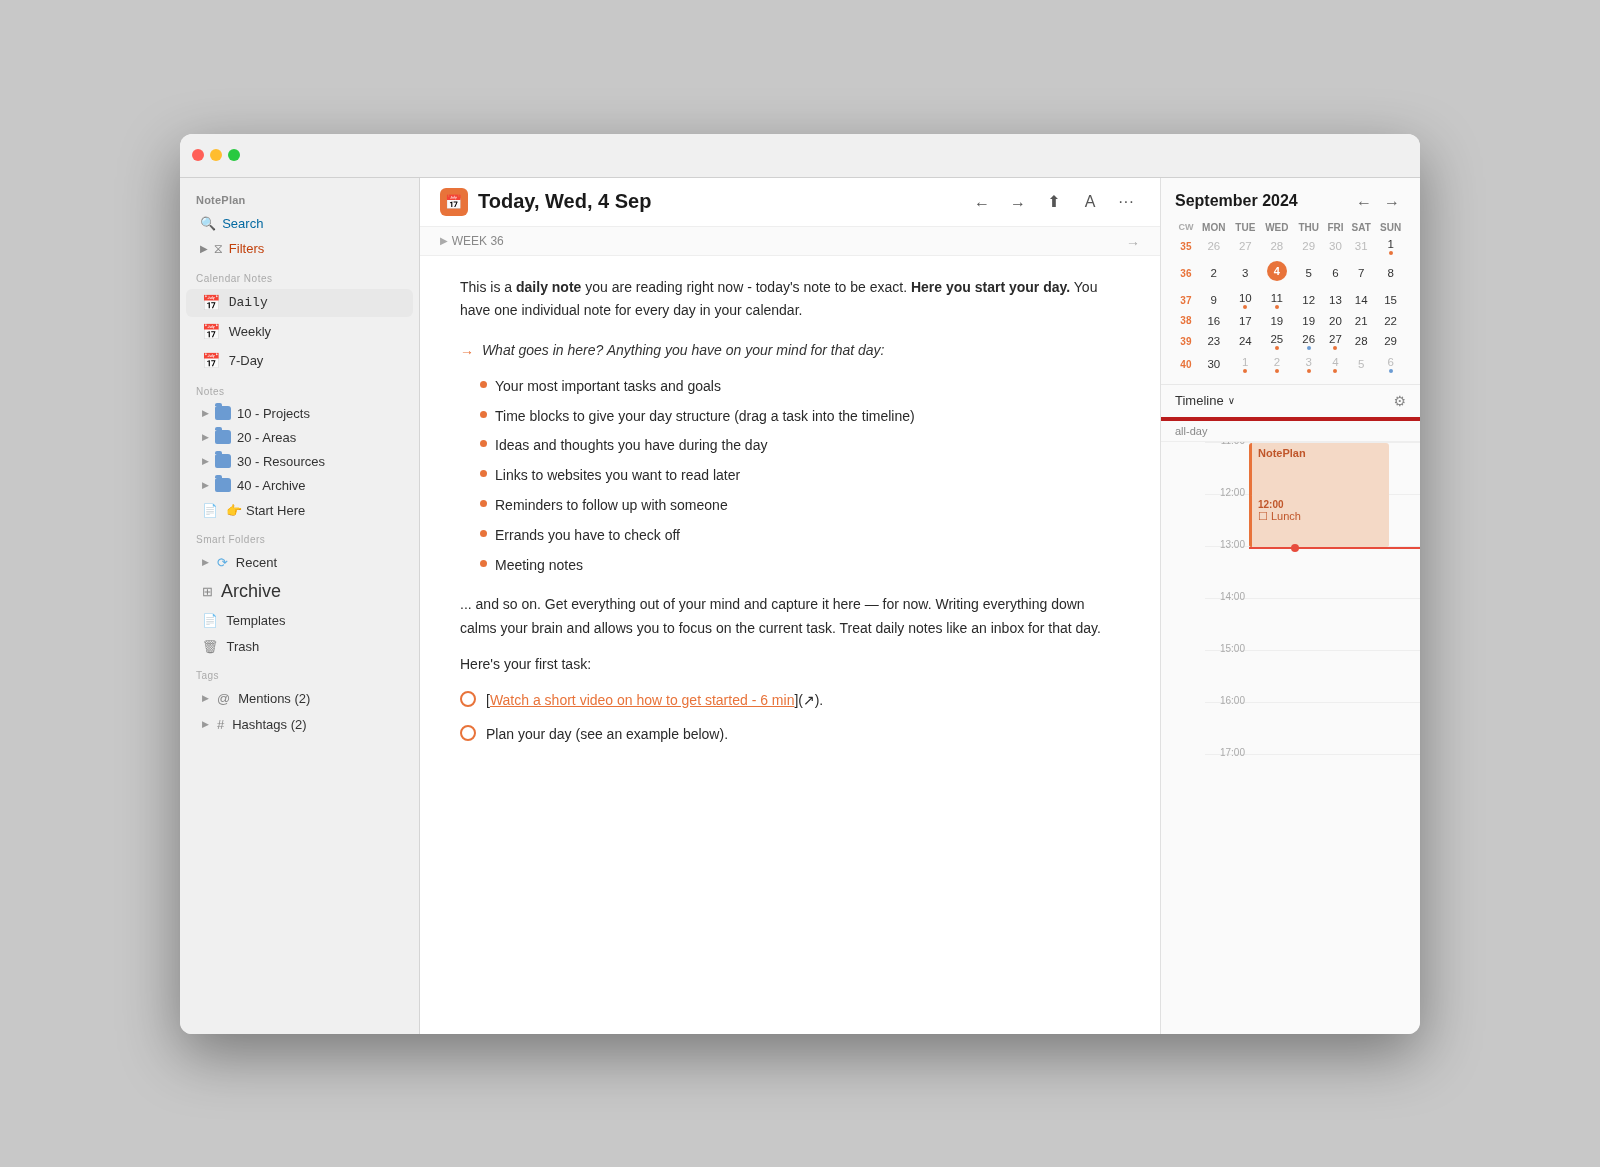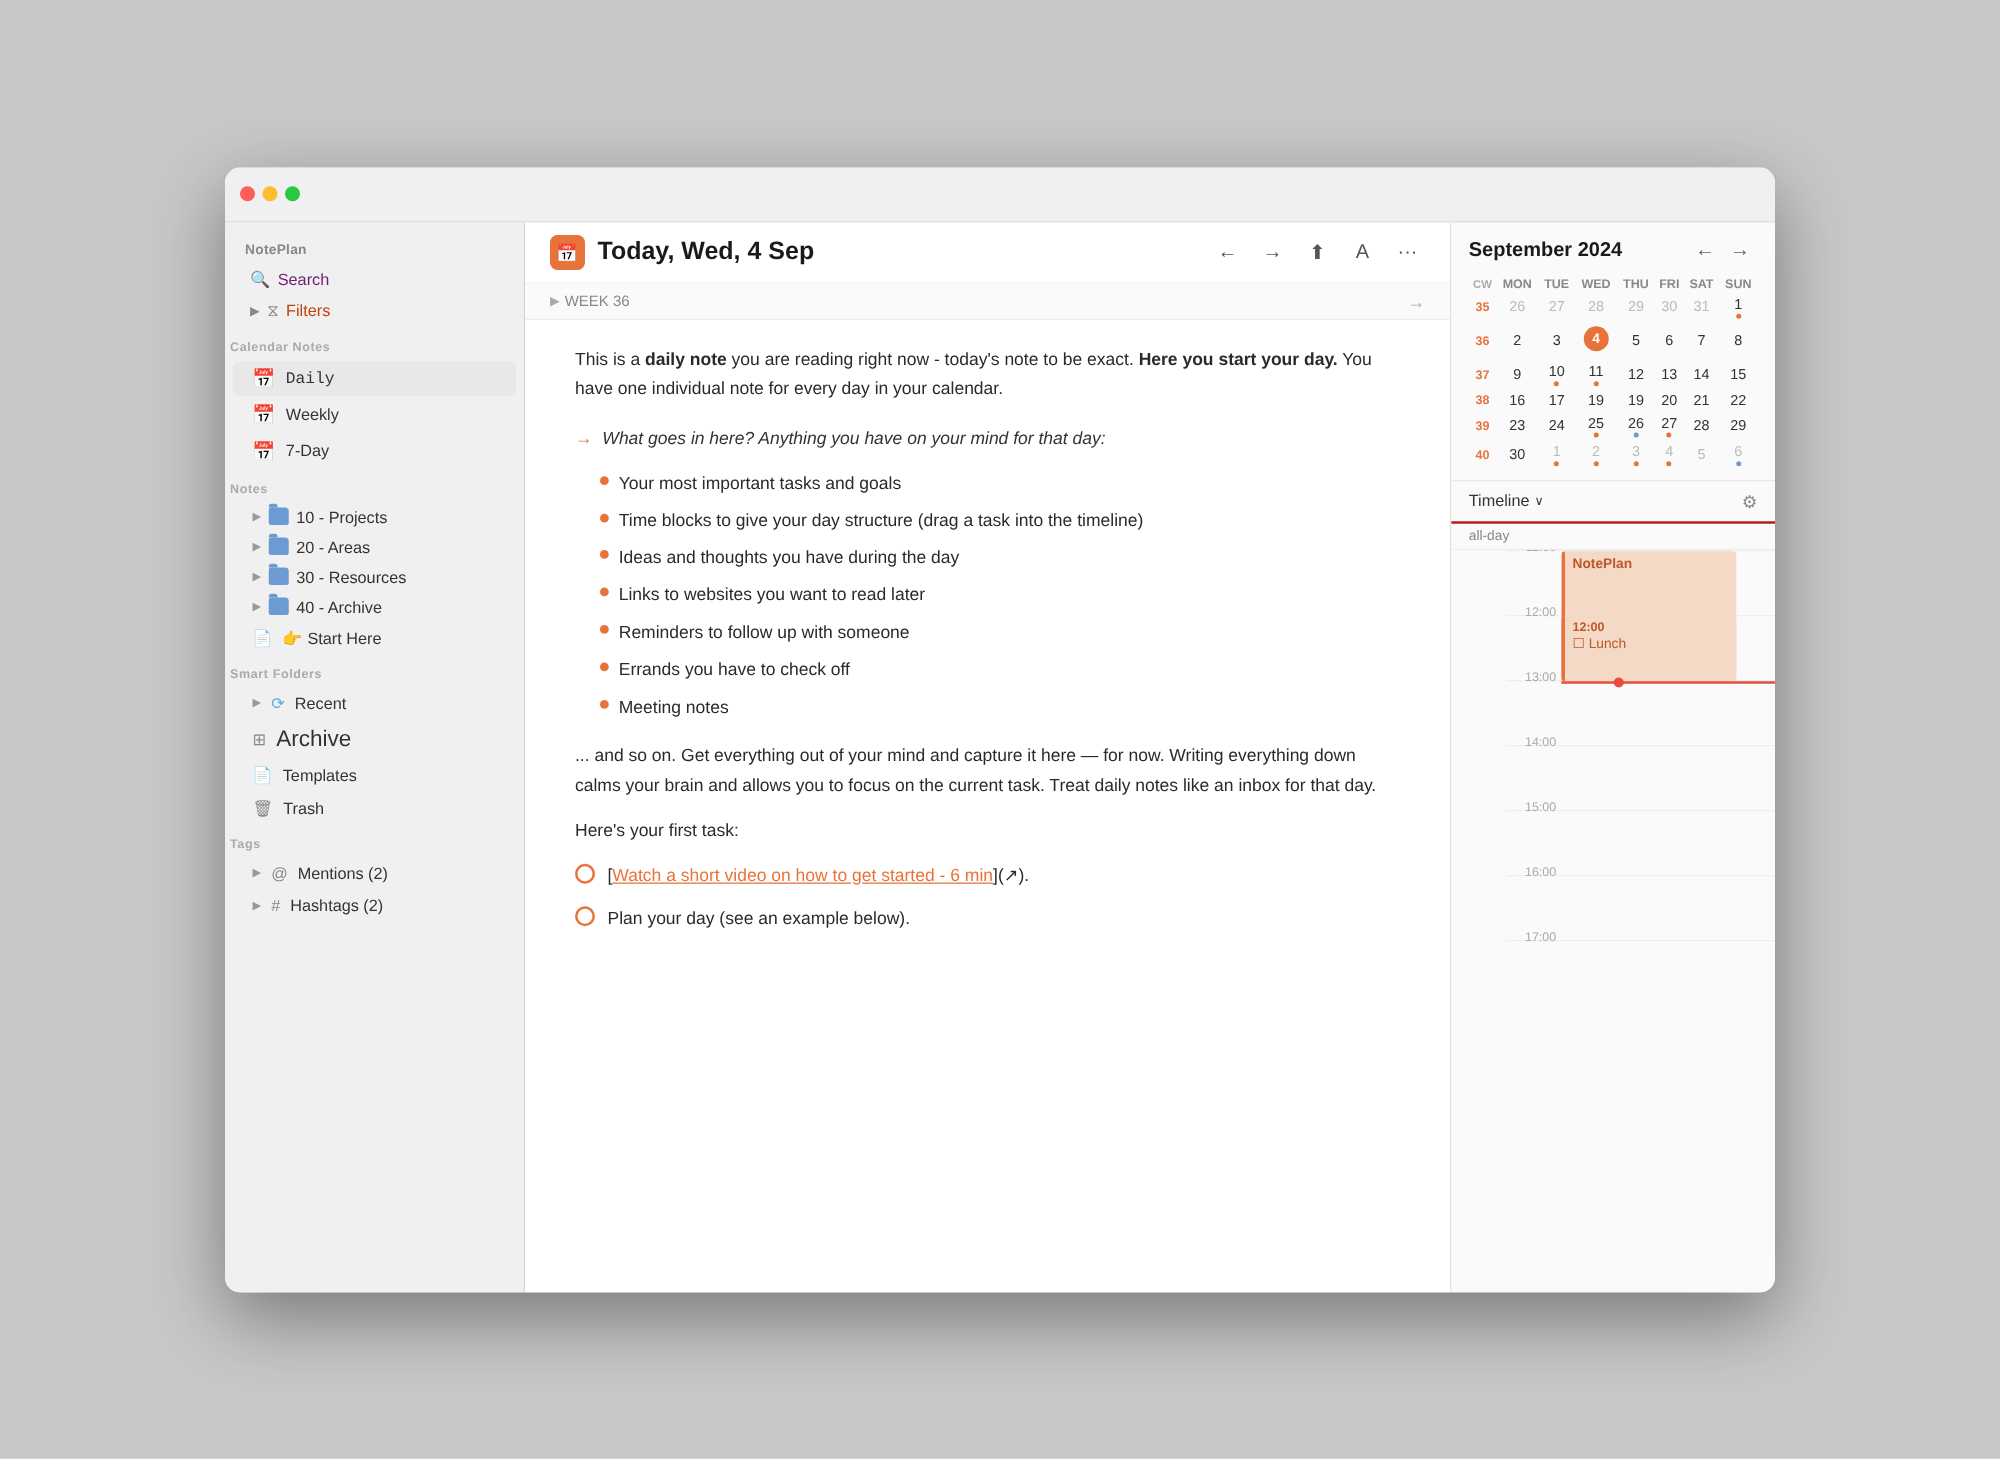--- a/index.html
+++ b/index.html
@@ -84,23 +84,23 @@
       display: flex;
       align-items: center;
       gap: 6px;
       padding: 4px 12px;
       margin: 2px 8px;
       border-radius: 6px;
       cursor: pointer;
     }
     .sidebar-section-label {
       font-size: 10px;
-      font-weight: 700;
+      font-weight: 400;
       color: #aaa;
-      padding: 10px 4px 4px;
+      padding: 10px 16px 4px;
       letter-spacing: 0.05em;
       text-transform: none;
     }
     .sidebar-item {
       display: flex;
       align-items: center;
       gap: 8px;
       padding: 5px 16px;
       font-size: 13px;
       color: #333;
@@ -368,21 +368,21 @@
     .timeline-section {
       flex: 1;
       overflow: hidden;
       display: flex;
       flex-direction: column;
     }
     .timeline-header {
       display: flex;
       align-items: center;
       padding: 8px 14px;
-      border-bottom: 2px solid #b91c1c;
+      border-bottom: 4px solid #b91c1c;
     }
     .timeline-title {
       font-size: 13px;
       font-weight: 500;
       color: #333;
       flex: 1;
       display: flex;
       align-items: center;
       gap: 4px;
     }
@@ -455,21 +455,21 @@
 
   <div class="main-layout">
 
     <div class="sidebar">
       <div class="sidebar-content">
 
         <div class="sidebar-app-name">NotePlan</div>
 
         <div class="sidebar-search">
           <span style="font-size:13px;color:#888;">🔍</span>
-          <span style="font-size:13px;color:#701a75;">Search</span>
+          <span style="font-size:13px;color:#0369a1;">Search</span>
         </div>
 
         <div class="sidebar-filters">
           <span style="font-size:10px;color:#888;">▶</span>
           <span style="font-size:13px;color:#888;">⧖</span>
           <span style="font-size:13px;color:#c2410c;">Filters</span>
         </div>
 
         <div class="sidebar-section-label">Calendar Notes</div>
 

